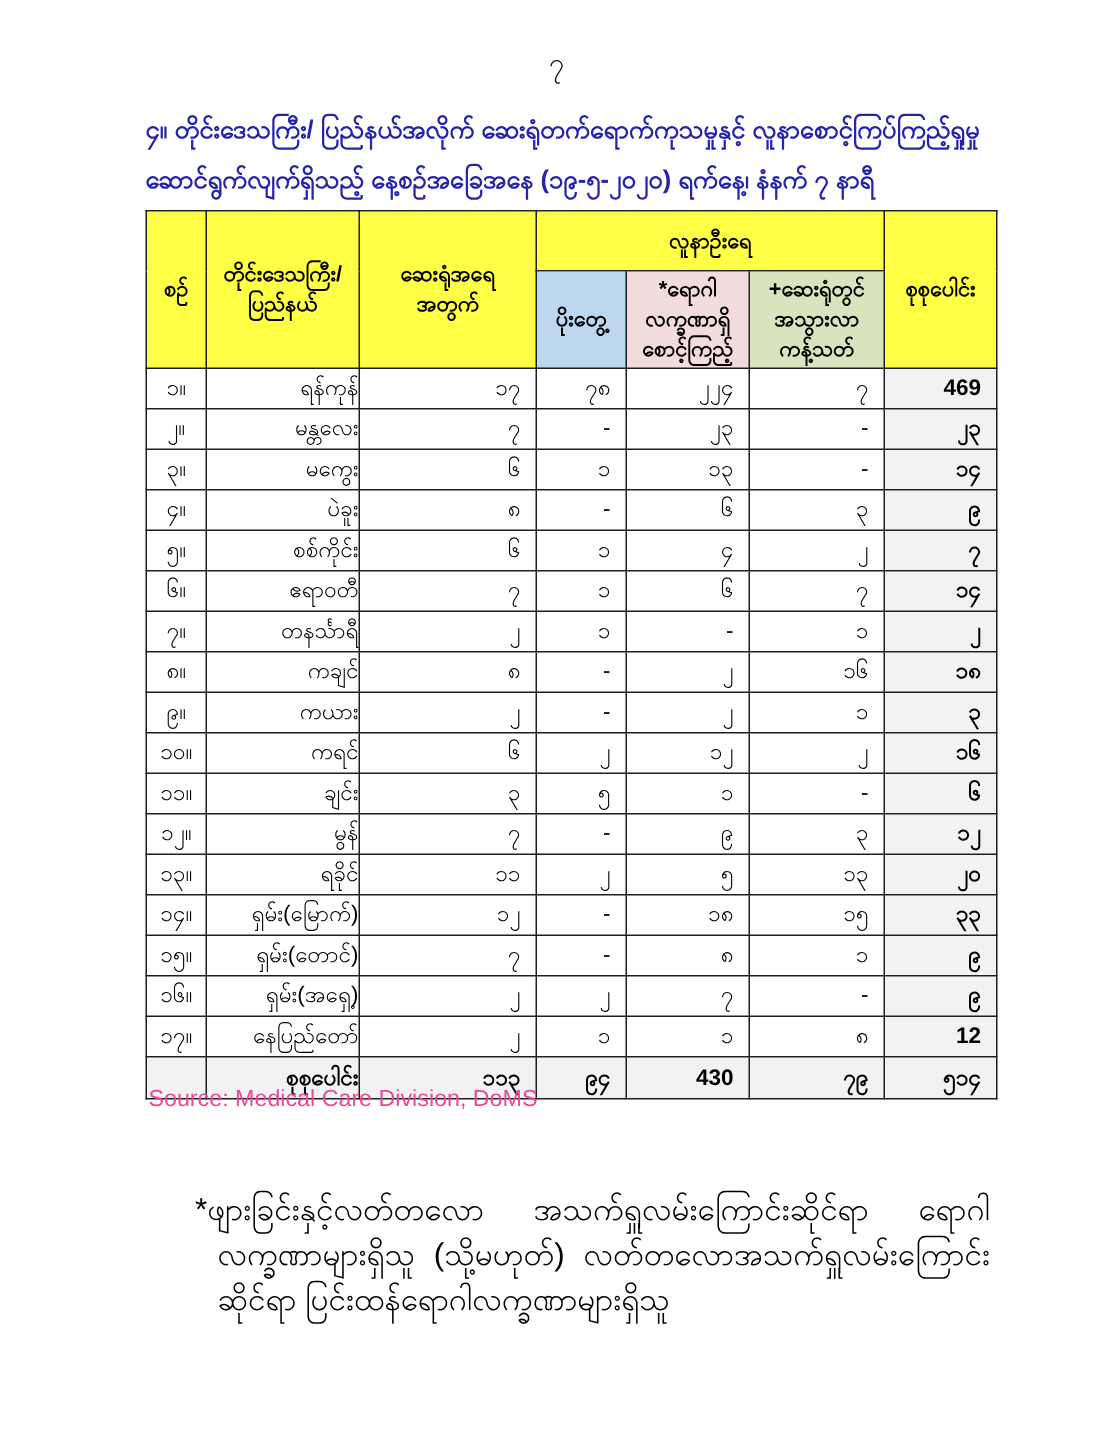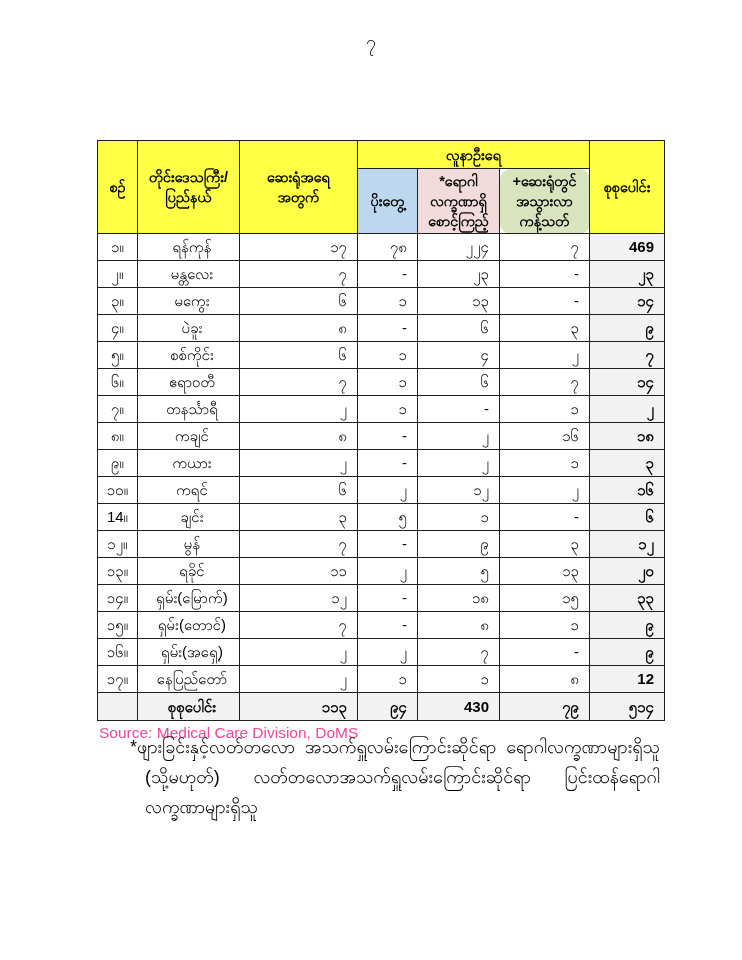--- a/index.html
+++ b/index.html
@@ -49,62 +49,66 @@
     overflow: hidden;
   }
   .data-table th {
     font-weight: bold;
     text-align: center;
     background: var(--header-yellow, #FFFF45);
     font-size: 14.5px;
     line-height: 20px;
     padding: 2px 1px;
   }
-  .group-row th.group { height: 28px; }
+  .group-row th.group { height: 40px; }
   .sub-row th { height: 65px; margin-top: 37px; }
   th.h-blue  { background: var(--positive-blue, #BDD7EE); }
   th.h-pink  { background: var(--symptomatic-pink, #F2DCDB); }
-  th.h-green { background: var(--restricted-green, #D7E4BD); border-radius: 11px; }
+  th.h-green { background: var(--restricted-green, #D7E4BD); }
   .pre { white-space: pre-line; }
   .data-table tbody td { height: 27px; line-height: 18px; }
   .c-no { text-align: center; }
-  .c-region { text-align: center; padding-left: 7px; }
+  .c-region { text-align: right; padding-left: 7px; }
   .c-hospitals, .c-positive, .c-symptomatic, .c-restricted, .c-total {
     text-align: right; padding-right: 10px;
   }
   td.c-total { background: var(--total-col-gray, #F2F2F2); font-weight: bold; }
   tr.total-row td { background: var(--total-col-gray, #F2F2F2); font-weight: bold; height: 28px; }
   .source {
     position: absolute;
     left: 99px;
     top: 724px;
     font-size: 15.5px;
     color: #ec4899;
   }
   .footnotes {
     position: absolute;
     left: 130px;
-    top: 732px;
+    top: 792px;
     width: 530px;
-    font-size: 18px;
+    font-size: 21px;
     line-height: 30px;
     text-align: justify;
   }
   .fn {
     padding-left: 15px;
     text-indent: -15px;
   }
 </style>
 </head>
 <body>
 
 <div class="page">
 
   <div class="page-number">၇</div>
 
+  <div class="title">
+    <div>၄။ တိုင်းဒေသကြီး/ ပြည်နယ်အလိုက် ဆေးရုံတက်ရောက်ကုသမှုနှင့် လူနာစောင့်ကြပ်ကြည့်ရှုမှု</div>
+    <div>ဆောင်ရွက်လျက်ရှိသည့် နေ့စဉ်အခြေအနေ (၁၉-၅-၂၀၂၀) ရက်နေ့၊ နံနက် ၇ နာရီ</div>
+  </div>
 
   <table class="data-table">
     <colgroup>
       <col style="width:40px">
         <col style="width:102px">
         <col style="width:118px">
       <col style="width:60px">
         <col style="width:82px">
         <col style="width:90px">
       <col style="width:75px">
@@ -214,21 +218,21 @@
         <tr>
           <td class="c-no">၁၀။</td>
           <td class="c-region">ကရင်</td>
           <td class="c-hospitals">၆</td>
           <td class="c-positive">၂</td>
           <td class="c-symptomatic">၁၂</td>
           <td class="c-restricted">၂</td>
           <td class="c-total">၁၆</td>
         </tr>
         <tr>
-          <td class="c-no">14။</td>
+          <td class="c-no">၁၁။</td>
           <td class="c-region">ချင်း</td>
           <td class="c-hospitals">၃</td>
           <td class="c-positive">၅</td>
           <td class="c-symptomatic">၁</td>
           <td class="c-restricted">-</td>
           <td class="c-total">၆</td>
         </tr>
         <tr>
           <td class="c-no">၁၂။</td>
           <td class="c-region">မွန်</td>

